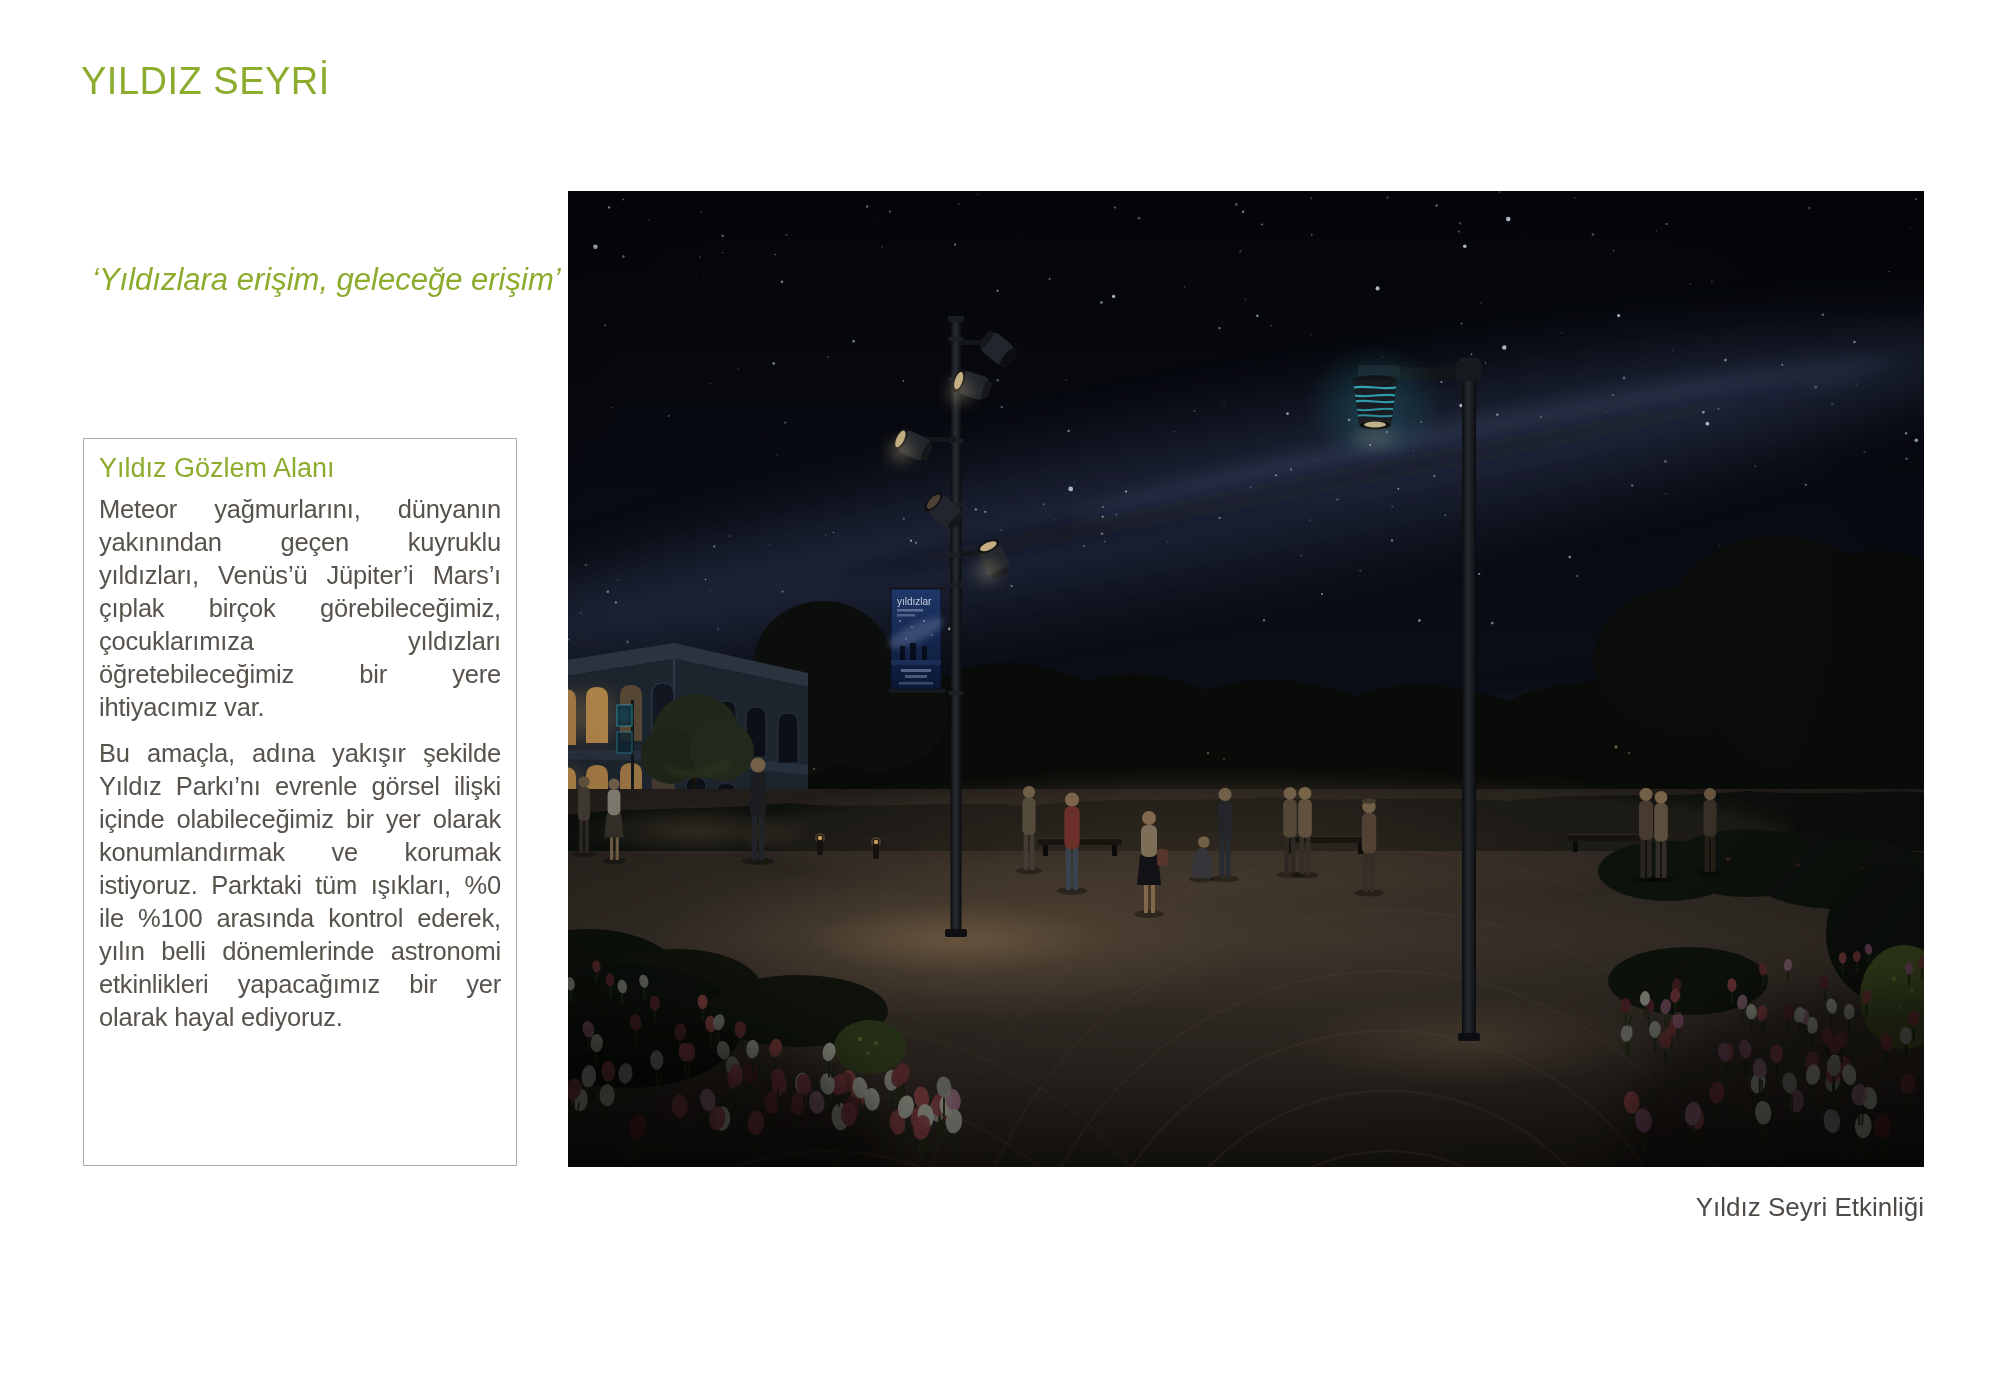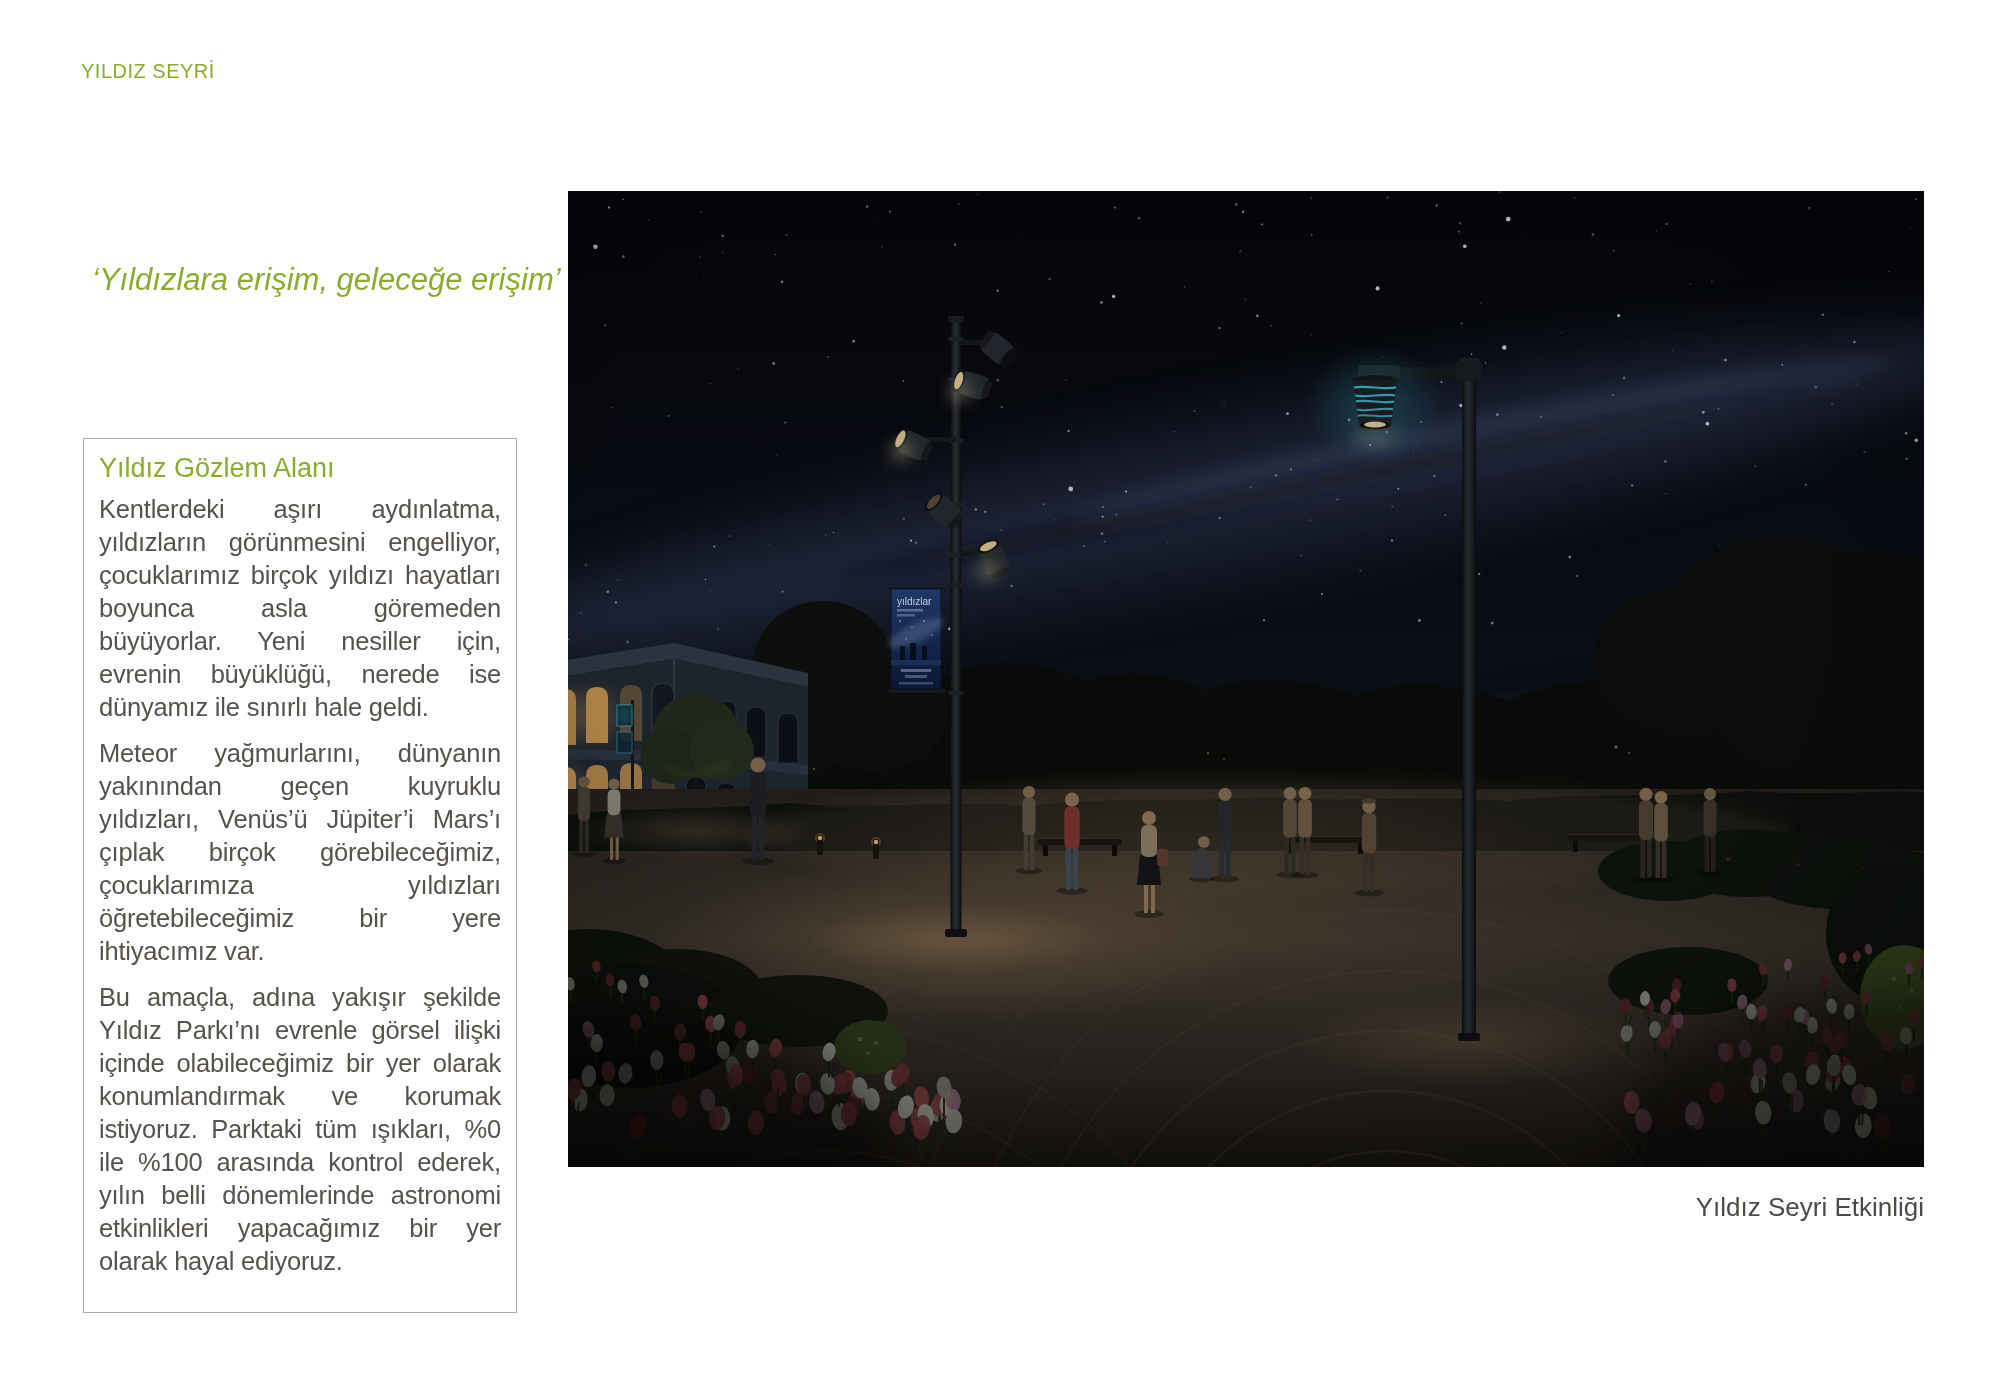--- a/index.html
+++ b/index.html
@@ -3,21 +3,21 @@
 <meta charset="utf-8">
 <style>
   html,body{margin:0;padding:0;}
   body{
     width:2000px;height:1400px;position:relative;background:#ffffff;
     font-family:"Liberation Sans", sans-serif;
     -webkit-font-smoothing:antialiased;
   }
   .page-title{
     position:absolute;left:81px;top:60px;
-    font-size:20px;font-weight:400;letter-spacing:.5px;
+    font-size:38px;font-weight:400;letter-spacing:.5px;
     color:var(--accent,#8cac2e);
   }
   .quote{
     position:absolute;left:92px;top:262px;
     font-size:31px;font-style:italic;
     color:var(--accent,#8cac2e);
     text-align:center;
   }
   .info-box{
     position:absolute;left:83px;top:438px;width:434px;min-height:728px;
@@ -46,21 +46,20 @@
 </style>
 </head>
 <body>
 
 <div class="page-title">YILDIZ SEYRİ</div>
 
 <div class="quote">‘Yıldızlara erişim, geleceğe erişim’</div>
 
 <div class="info-box">
   <h2>Yıldız Gözlem Alanı</h2>
-  <p>Kentlerdeki aşırı aydınlatma, yıldızların görünmesini engelliyor, çocuklarımız birçok yıldızı hayatları boyunca asla göremeden büyüyorlar. Yeni nesiller için, evrenin büyüklüğü, nerede ise dünyamız ile sınırlı hale geldi.</p>
   <p>Meteor yağmurlarını, dünyanın yakınından geçen kuyruklu yıldızları, Venüs’ü Jüpiter’i Mars’ı çıplak birçok görebileceğimiz, çocuklarımıza yıldızları öğretebileceğimiz bir yere ihtiyacımız var.</p>
   <p>Bu amaçla, adına yakışır şekilde Yıldız Parkı’nı evrenle görsel ilişki içinde olabileceğimiz bir yer olarak konumlandırmak ve korumak istiyoruz. Parktaki tüm ışıkları, %0 ile %100 arasında kontrol ederek, yılın belli dönemlerinde astronomi etkinlikleri yapacağımız bir yer olarak hayal ediyoruz.</p>
 </div>
 
 <div class="figure">
 <svg id="scene" viewBox="0 0 1356 976" preserveAspectRatio="none" xmlns="http://www.w3.org/2000/svg">
   <defs>
     <linearGradient id="skyG" x1="0" y1="0" x2="0" y2="1">
       <stop offset="0" stop-color="#04050a"></stop>
       <stop offset="0.55" stop-color="#0a0d16"></stop>

